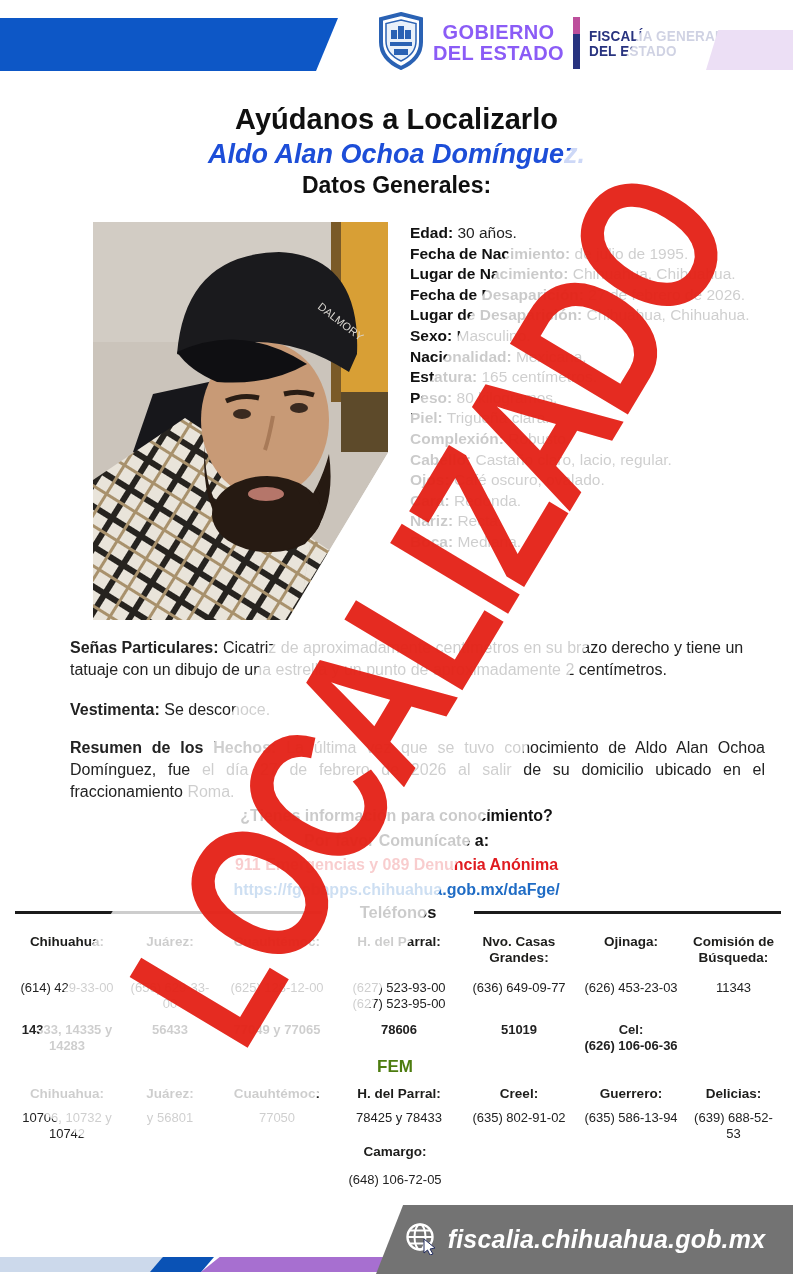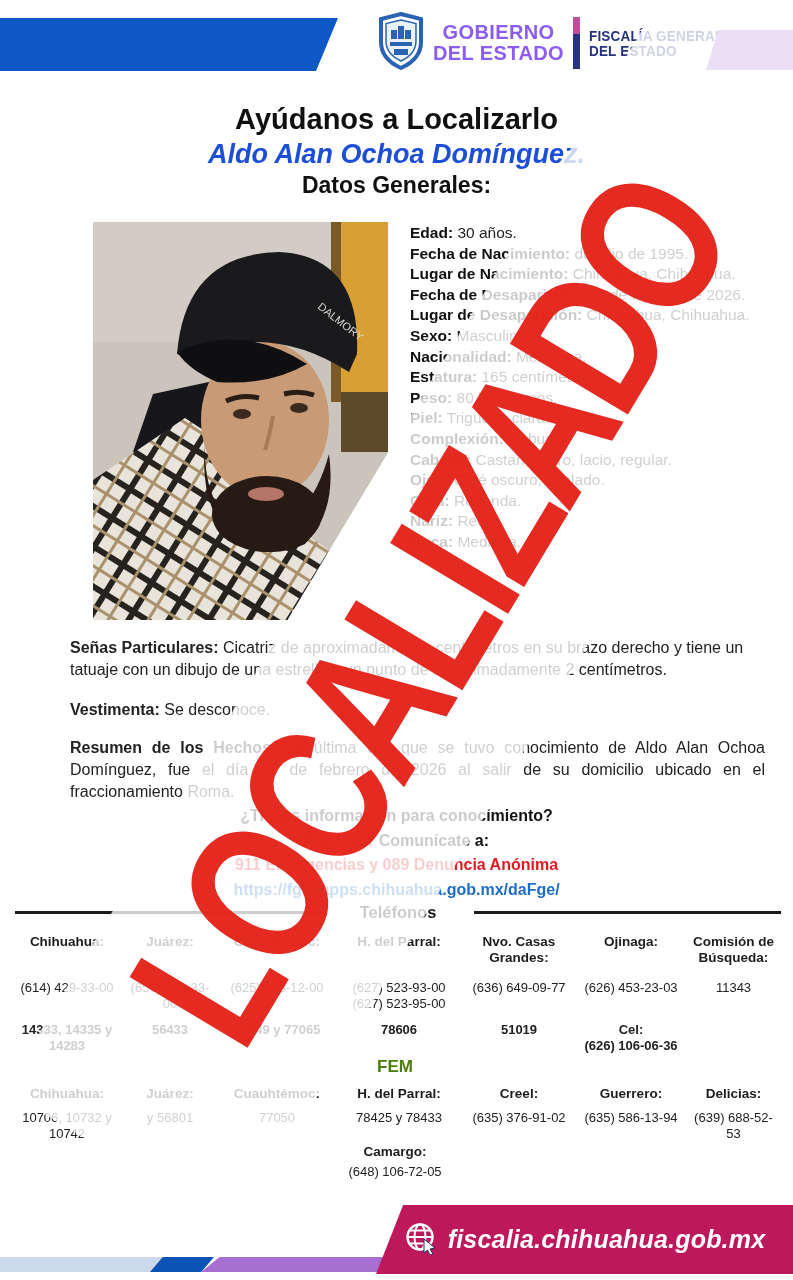--- a/index.html
+++ b/index.html
@@ -44,23 +44,23 @@
   .pcity{font-weight:bold;font-size:13.5px;line-height:16px;min-height:46px;color:#1d1d1b;}
   .pnum{font-size:13px;line-height:16px;min-height:42px;white-space:pre-line;color:#222;}
   .pext{font-size:13px;line-height:16px;white-space:pre-line;color:#222;font-weight:bold;}
   .fem-title{position:absolute;left:0;top:1057px;width:790px;text-align:center;font-size:17px;font-weight:bold;color:#4d7c0f;}
   .fgrid{position:absolute;left:12px;top:1086px;width:769px;display:grid;
          grid-template-columns:110px 96px 118px 126px 114px 110px 95px;}
   .fcity{font-weight:bold;font-size:13.5px;line-height:16px;min-height:24px;color:#1d1d1b;}
   .fval{font-size:13px;line-height:16px;white-space:pre-line;color:#222;}
   .camargo{position:absolute;left:0;top:1144px;width:790px;text-align:center;}
   .camargo .fcity{display:block;min-height:0;}
-  .camargo .fval{display:block;margin-top:4px;}
-  
-  .f-navy{position:absolute;left:376px;top:1205px;width:417px;height:69px;background:#be185d;
+  .camargo .fval{display:block;margin-top:12px;}
+  
+  .f-navy{position:absolute;left:376px;top:1205px;width:417px;height:69px;background:#737373;
           clip-path:polygon(6.5% 0,100% 0,100% 100%,0 100%);
           display:flex;align-items:center;justify-content:center;gap:10px;}
   .f-url{color:#ffffff;font-size:25px;font-weight:bold;font-style:italic;letter-spacing:.2px;text-decoration:none;}
   .f-light{position:absolute;left:0;top:1257px;width:162px;height:15px;background:#ccd9eb;}
   .f-blue{position:absolute;left:150px;top:1257px;width:64px;height:15px;background:#0a52b5;
           clip-path:polygon(20% 0,100% 0,80% 100%,0 100%);}
   .f-purple{position:absolute;left:201px;top:1257px;width:187px;height:15px;background:#a76fd0;
             clip-path:polygon(10% 0,100% 0,100% 100%,0 100%);}
   
   .fadeband{position:absolute;left:-277px;top:322px;width:1640px;height:270px;
@@ -242,21 +242,21 @@
     <div class="pcol">
       <span class="fcity">Cuauhtémoc:</span>
       <span class="fval">77050</span>
     </div>
     <div class="pcol">
       <span class="fcity">H. del Parral:</span>
       <span class="fval">78425 y 78433</span>
     </div>
     <div class="pcol">
       <span class="fcity">Creel:</span>
-      <span class="fval">(635) 376-91-02</span>
+      <span class="fval">(635) 802-91-02</span>
     </div>
     <div class="pcol">
       <span class="fcity">Guerrero:</span>
       <span class="fval">(635) 586-13-94</span>
     </div>
     <div class="pcol">
       <span class="fcity">Delicias:</span>
       <span class="fval">(639) 688-52-53</span>
     </div>
   </div>

